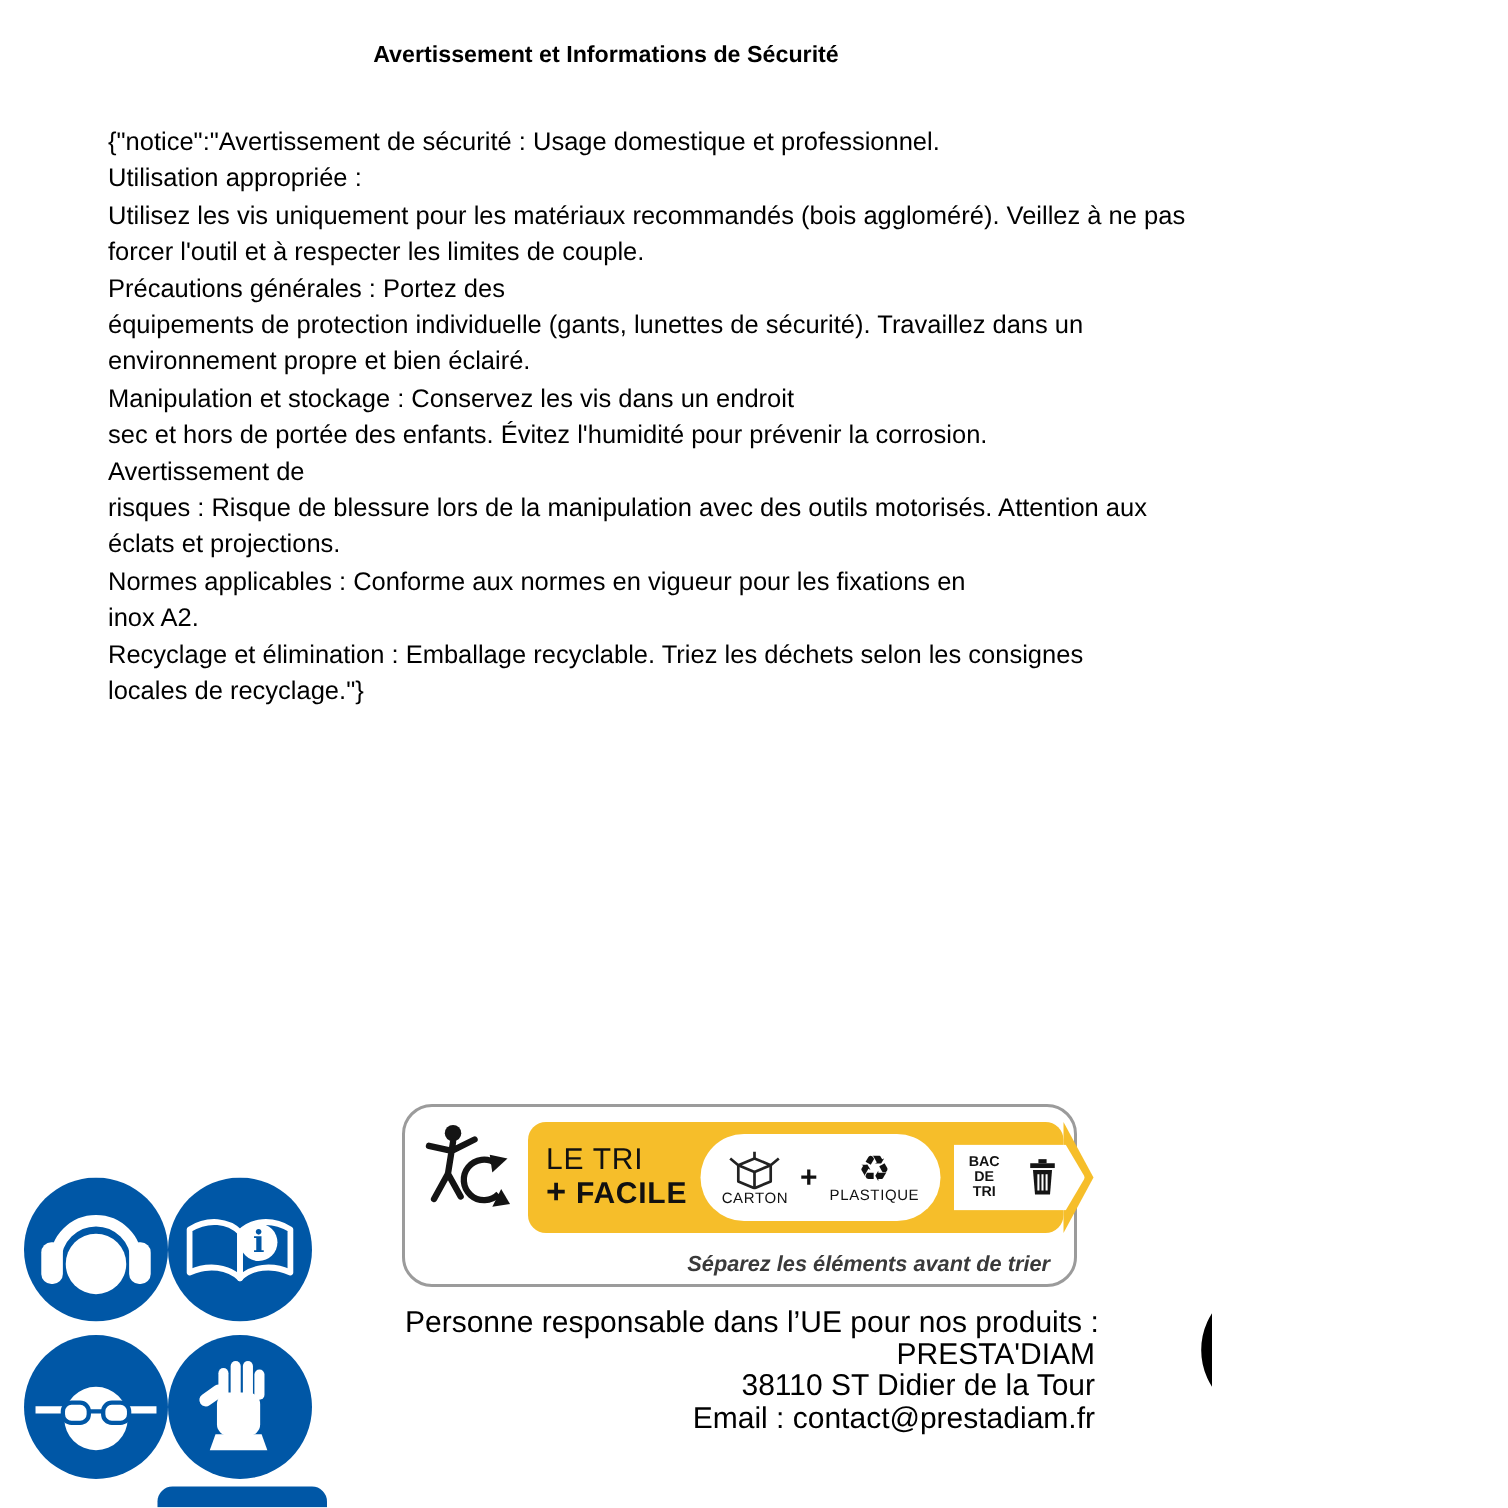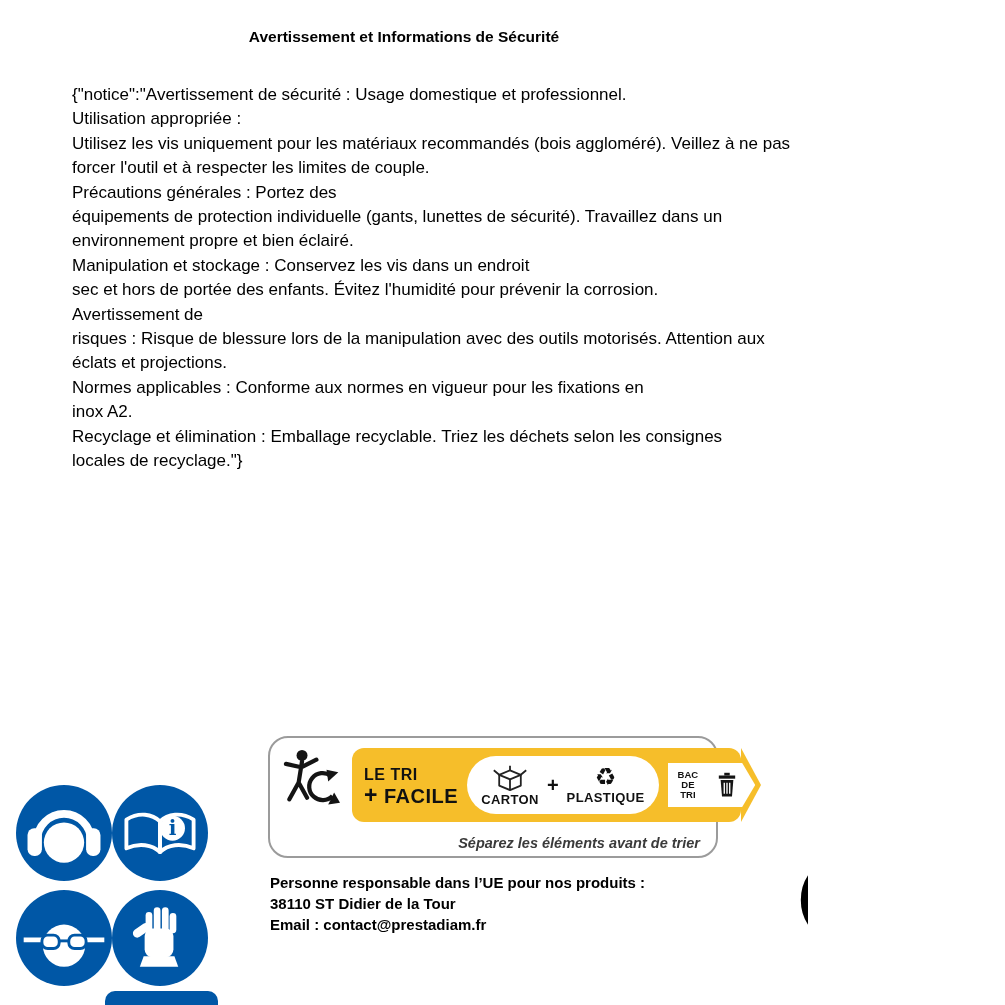--- a/index.html
+++ b/index.html
@@ -23,36 +23,36 @@
           border:2px solid #9b9b9b;border-radius:20px;box-sizing:border-box;display:flex;flex-direction:column;}
   .banner-top{display:flex;align-items:center;flex:1;padding:3px 2px 0 4px;}
   .triman{width:78px;height:80px;flex:0 0 auto;display:flex;align-items:center;justify-content:center;}
   .triman svg{width:68px;height:76px;}
   .yellow-wrap{display:flex;align-items:center;flex:1;}
   .yellow{background:#F6BE2A;height:74px;border-radius:12px;display:flex;align-items:center;gap:9px;
           padding:0 6px 0 12px;flex:1;}
   .yellow-point{width:0;height:0;border-top:37px solid transparent;border-bottom:37px solid transparent;
           border-left:20px solid #F6BE2A;}
   .tri-text{color:#111;line-height:21px;flex:0 0 auto;}
-  .tri-line1{font-size:16px;font-weight:700;letter-spacing:.5px;}
+  .tri-line1{font-size:20px;font-weight:400;letter-spacing:.5px;}
   .tri-line2{font-size:20px;font-weight:800;letter-spacing:.5px;}
   .tri-plus{font-size:23px;font-weight:900;}
   .oval{background:#fff;border-radius:34px;height:58px;display:flex;align-items:center;gap:8px;padding:0 14px;flex:0 0 auto;}
   .mat{display:flex;flex-direction:column;align-items:center;gap:1px;}
-  .mat-label{font-size:13px;font-weight:bold;letter-spacing:.4px;color:#111;}
+  .mat-label{font-size:10px;font-weight:normal;letter-spacing:.4px;color:#111;}
   .oval-plus{font-size:20px;font-weight:900;color:#111;}
   .recycle-glyph{font-size:24px;line-height:24px;color:#111;font-family:"DejaVu Sans",sans-serif;}
   .flag{background:#fff;clip-path:polygon(0 0,calc(100% - 13px) 0,100% 50%,calc(100% - 13px) 100%,0 100%);
         display:flex;align-items:center;gap:19px;padding:7px 18px 7px 10px;flex:0 0 auto;}
   .bac-text{white-space:pre-line;font-weight:bold;font-size:9.5px;line-height:10px;text-align:center;color:#111;}
   .banner-tagline{height:27px;display:flex;align-items:center;justify-content:flex-end;
         padding-right:16px;font-size:14.5px;font-weight:bold;font-style:italic;color:#3a3a3a;}
 
-  .responsible{position:absolute;left:270px;top:872px;width:460px;text-align:left;
-        font-size:15px;font-weight:bold;line-height:21.2px;}
+  .responsible{position:absolute;left:270px;top:872px;width:460px;text-align:right;
+        font-size:20px;font-weight:normal;line-height:21.2px;}
   .responsible div{white-space:nowrap;}
 
   .ce{position:absolute;left:800px;top:846px;width:162px;height:108px;}
   .ce svg{width:100%;height:100%;display:block;}
   .sr{position:absolute;width:1px;height:1px;overflow:hidden;clip:rect(0 0 0 0);}
 
   .blue-strip{position:absolute;left:105px;top:991px;width:113px;height:14px;background:#0057A6;
         border-radius:10px 10px 0 0;}
 </style>
 </head>
@@ -178,20 +178,21 @@
           </div>
         </div>
         <div class="yellow-point"></div>
       </div>
     </div>
     <div class="banner-tagline">Séparez les éléments avant de trier</div>
   </div>
 
   <div class="responsible">
     <div>Personne responsable dans l’UE pour nos produits :</div>
+    <div>PRESTA'DIAM</div>
     <div>38110 ST Didier de la Tour</div>
     <div>Email : contact@prestadiam.fr</div>
   </div>
 
   <div class="ce">
     <svg viewBox="0 0 200 120">
       <g stroke="#000" stroke-width="20" fill="none">
         <path d="M92.2,30.4 A46,46 0 1 0 92.2,89.6"></path>
         <path d="M183.2,30.4 A46,46 0 1 0 183.2,89.6"></path>
         <path d="M148,60 H183"></path>

